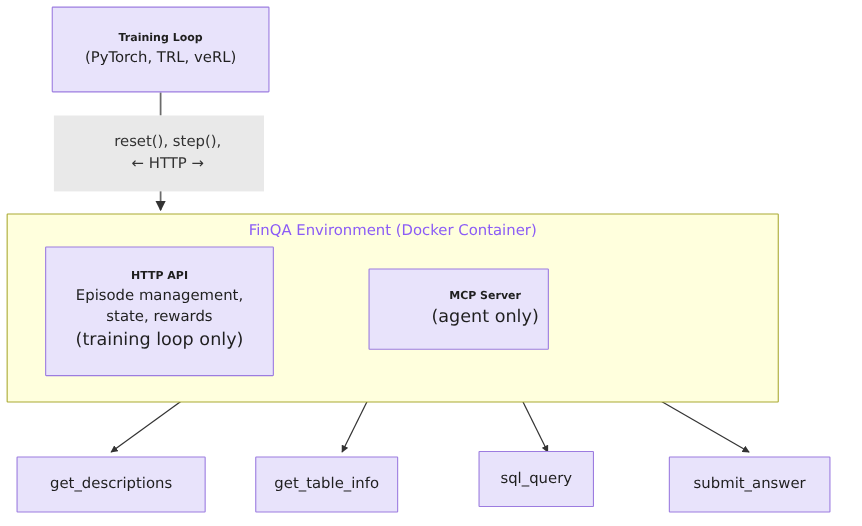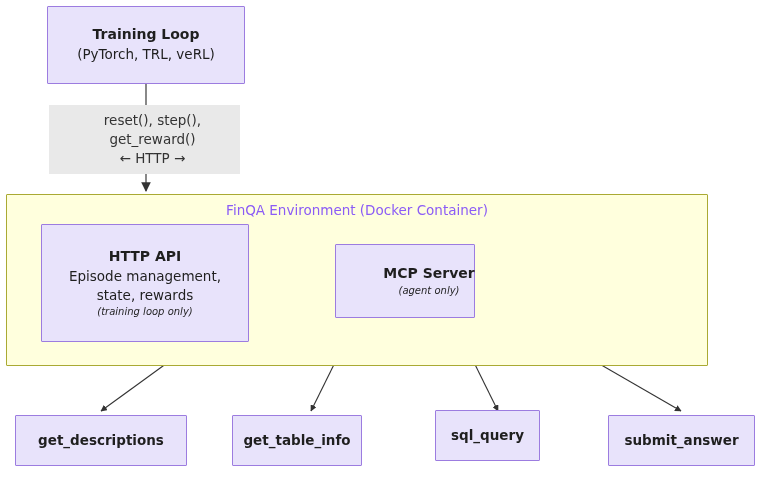--- a/index.html
+++ b/index.html
@@ -61,32 +61,32 @@
     right: 0;
     text-align: center;
     font-size: 13.5px;
     color: #8b5cf6;
     line-height: 1.2;
   }
   .line {
     line-height: 1.42;
     white-space: nowrap;
   }
-  .l-bold { font-weight: bold; font-size: 14px; }
+  .l-bold { font-weight: bold; font-size: 10px; }
   .l-norm { font-weight: normal; font-size: 13.5px; }
-  .l-ital { font-style: italic; font-size: 10px; }
+  .l-ital { font-size: 16px; }
   .l-note { font-weight: normal; font-size: 13.5px; color: #333333; }
-  .l-leaf { font-weight: bold; font-size: 13.5px; }
+  .l-leaf { font-weight: normal; font-size: 13.5px; }
 
   
   #n-training   { left: 47px;  top: 6px;   width: 198px; height: 78px; }
   #n-note       { left: 49px;  top: 105px; width: 191px; height: 69px; padding-left: 16px; }
   #n-cluster    { left: 6px;   top: 194px; width: 702px; height: 172px; }
   #n-httpapi    { left: 41px;  top: 224px; width: 208px; height: 118px; }
-  #n-mcp        { left: 335px; top: 244px; width: 140px; height: 74px; padding-left: 48px; }
+  #n-mcp        { left: 335px; top: 244px; width: 164px; height: 74px; padding-left: 48px; }
   #n-tool0      { left: 15px;  top: 415px; width: 172px; height: 51px; }
   #n-tool1      { left: 232px; top: 415px; width: 130px; height: 51px; }
   #n-tool2      { left: 435px; top: 410px; width: 105px; height: 51px; }
   #n-tool3      { left: 608px; top: 415px; width: 147px; height: 51px; }
 </style>
 </head>
 <body>
 
 <div id="canvas">
 
@@ -111,21 +111,20 @@
     <path d="M 475 292 L 681 411" stroke="#333333" stroke-width="1.1" fill="none" marker-end="url(#arrow)"></path>
   </svg>
 
   <div class="node node-proc" id="n-training">
     <div class="line l-bold">Training Loop</div>
     <div class="line l-norm">(PyTorch, TRL, veRL)</div>
   </div>
 
   <div class="node node-note" id="n-note">
     <div class="line l-note">reset(), step(),</div>
-    <div class="line l-note">get_reward()</div>
     <div class="line l-note">← HTTP →</div>
   </div>
 
   <div class="cluster" id="n-cluster">
     <div class="cluster-label">FinQA Environment (Docker Container)</div>
   </div>
 
   <div class="node node-proc" id="n-httpapi">
     <div class="line l-bold">HTTP API</div>
     <div class="line l-norm">Episode management,</div>

